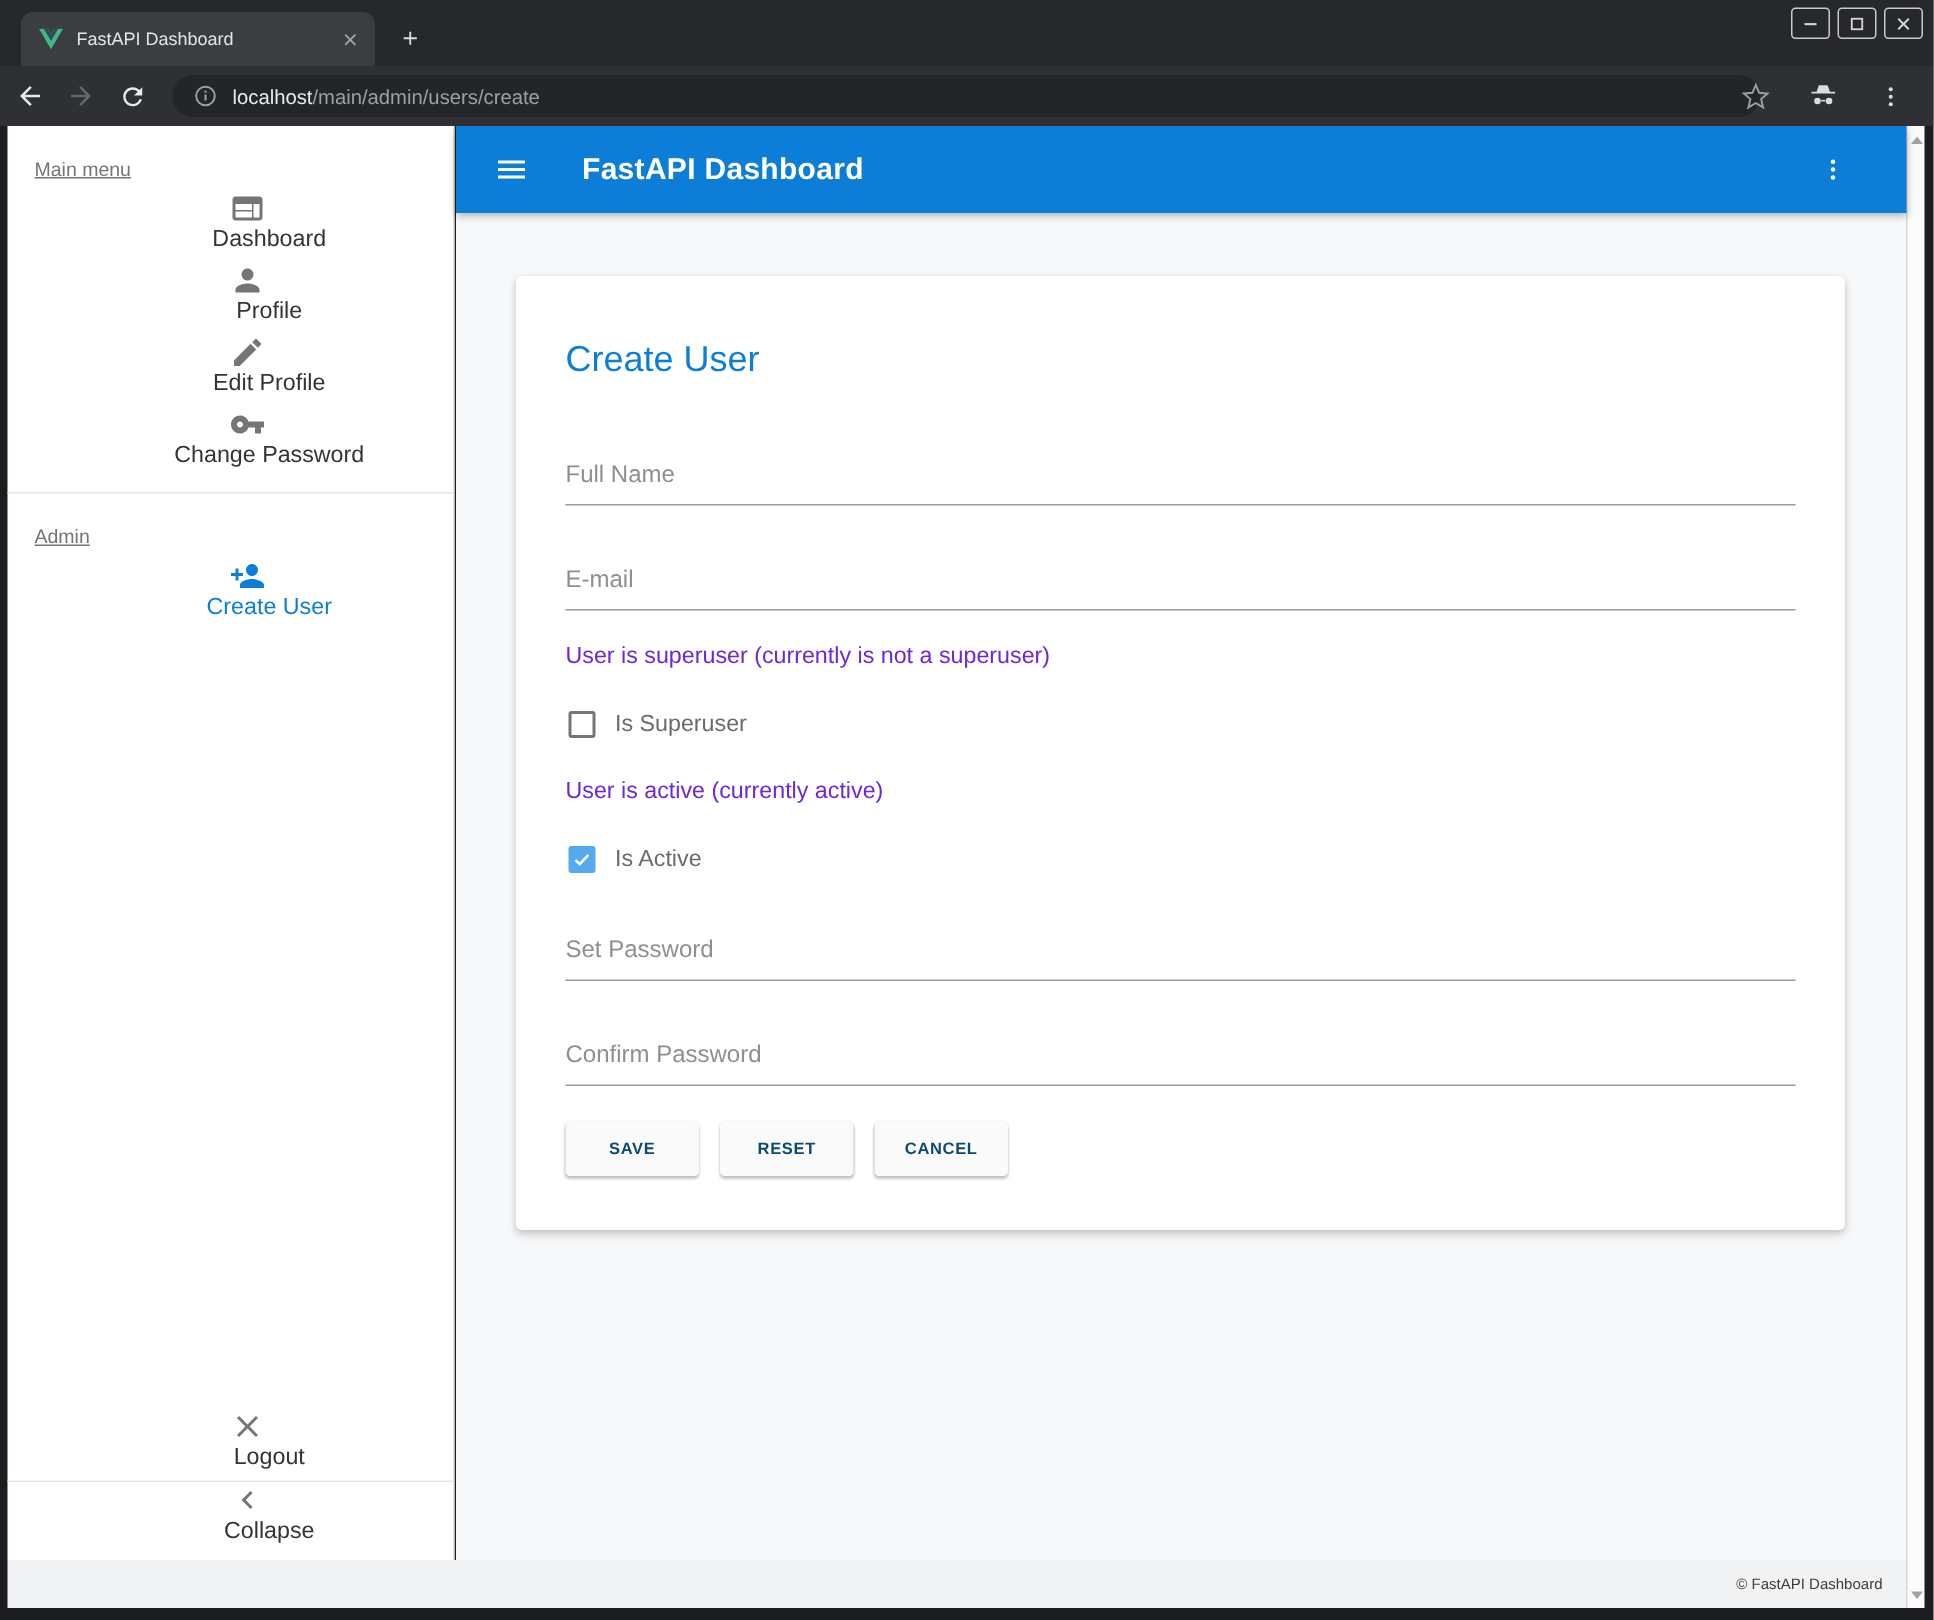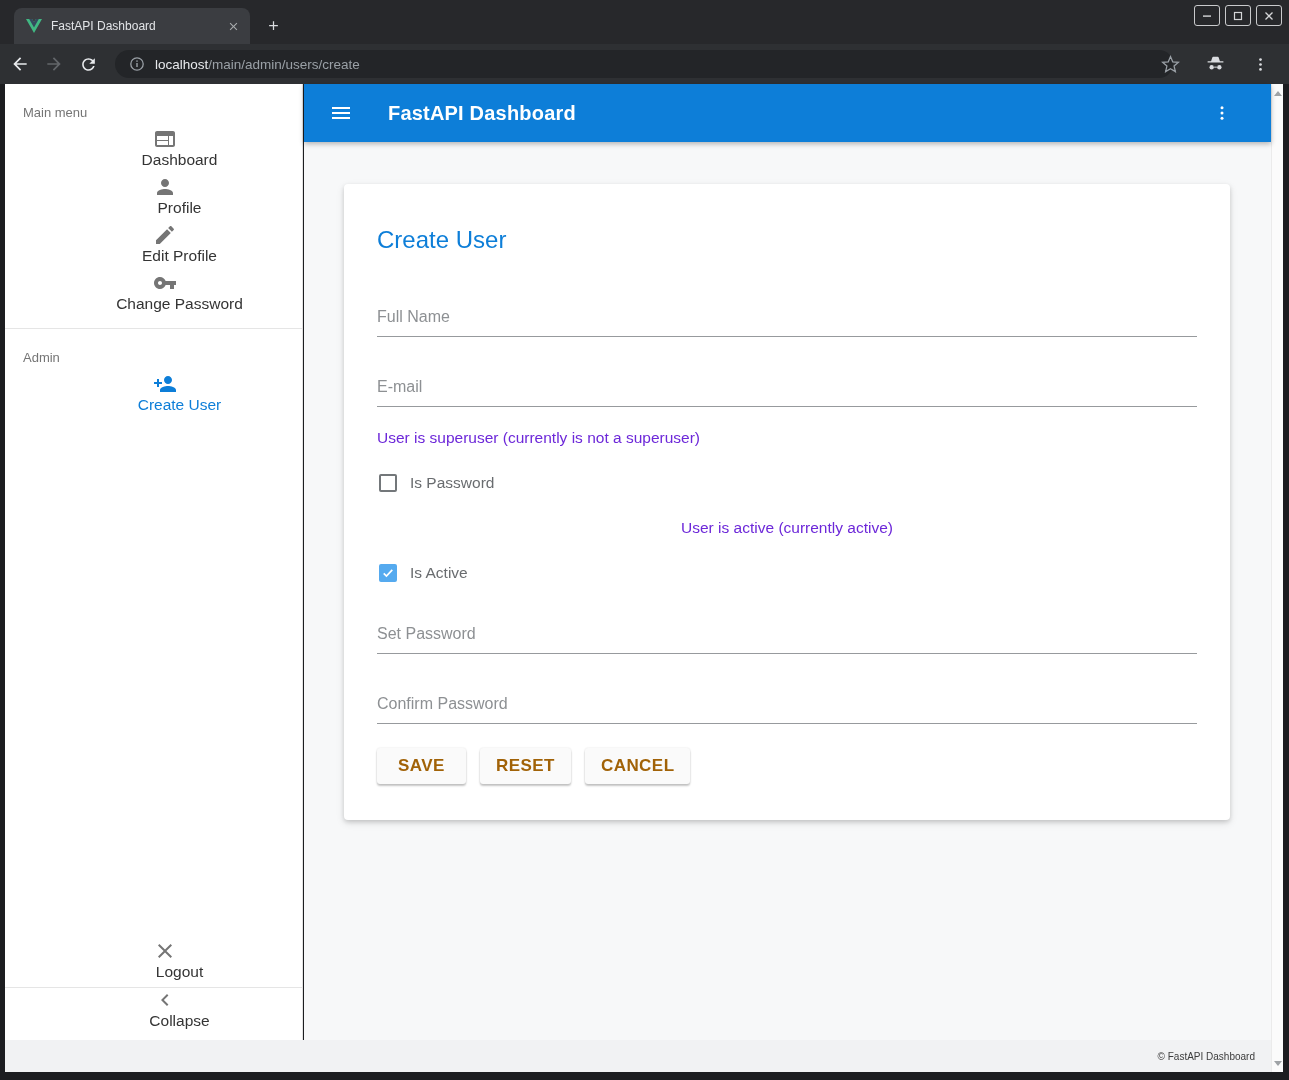--- a/index.html
+++ b/index.html
@@ -38,21 +38,21 @@
   .url .host { color:#e8eaed; }
   .url .path { color:#9aa0a6; }
   .toolbar-right { position:absolute; right:16px; top:0; height:40px; display:flex; align-items:center; gap:19px; }
 
   
   .sidebar {
     position:absolute; left:5px; top:84px; width:298px; height:956px;
     background:#ffffff; border-right:1px solid #e2e2e2; box-sizing:border-box;
     display:flex; flex-direction:column;
   }
-  .section-label { padding:21px 18px 7px 18px; font-size:13px; color:#757575; }
+  .section-label { padding:21px 18px 7px 18px; font-size:13px; color:#757575;text-decoration:underline; }
   .side-item { height:48px; display:flex; align-items:center; padding-left:23px; color:#757575; cursor:pointer;flex-direction:column; }
   .side-item .icon { width:24px; height:24px; }
   .side-item .icon svg { width:24px; height:24px; }
   .side-item .lbl { margin-left:29px; font-size:15.5px; color:#343434; }
   .side-item.active { color:var(--primary); }
   .side-item.active .lbl { color:var(--primary); }
   .divider { height:1px; background:#e5e5e5; margin-top:9px; }
   .side-bottom { margin-top:auto; padding-bottom:4px; }
   .side-bottom .divider { margin:0; }
 
@@ -77,38 +77,38 @@
   .tf { margin-top:50px; }
   .tf input {
     display:block; width:100%; box-sizing:border-box;
     border:none; border-bottom:1px solid #979a9d; background:transparent;
     font-family:"Liberation Sans","DejaVu Sans",sans-serif;
     font-size:16px; color:#333; padding:4px 0 10px 0; outline:none;
   }
   .tf input::placeholder { color:#8d9093; opacity:1; }
   .tf.gap { margin-top:37px; }
   .help { margin-top:22px; font-size:15.5px; color:#6d28d9; }
-  .help.second { margin-top:24px;text-align:center; }
+  .help.second { margin-top:24px; }
   .cb-row { margin-top:24px; display:flex; align-items:center; height:24px; }
   .cb {
     width:18px; height:18px; box-sizing:border-box; margin-left:2px;
     border:2px solid #73777a; border-radius:2px; background:transparent;
     display:flex; align-items:center; justify-content:center;
   }
   .cb svg { visibility:hidden; }
   .cb.checked { border-color:var(--checkbox-checked); background:var(--checkbox-checked); }
   .cb.checked svg { visibility:visible; }
   .cb-label { margin-left:13px; font-size:15.5px; color:#696c6f; }
   .pw { margin-top:36px; }
   .btn-row { margin-top:24px; display:flex; gap:14px; }
   .btn {
     min-width:89px; height:36px; padding:0 16px; border:none; border-radius:3px;
-    background:#fafafa; color:#a16207;
+    background:#fafafa; color:#0c4a6e;
     font-family:"Liberation Sans","DejaVu Sans",sans-serif;
-    font-size:17px; font-weight:bold; letter-spacing:0.45px;
+    font-size:11px; font-weight:bold; letter-spacing:0.45px;
     box-shadow:0 2px 2px rgba(0,0,0,0.22), 0 0 2px rgba(0,0,0,0.12);
     cursor:pointer;
   }
 
   .footer {
     position:absolute; left:5px; top:1040px; width:1266px; height:32px;
     background:#f1f2f3; display:flex; align-items:center; justify-content:flex-end;
     padding-right:16px; box-sizing:border-box; font-size:10px; color:#3c3c3c;
   }
 
@@ -319,21 +319,21 @@
       </div>
 
       <div class="help">User is superuser (currently is not a superuser)</div>
 
       <div class="cb-row">
         <span class="cb" id="cb-superuser">
           <svg width="14" height="14" viewBox="0 0 18 18">
               <path d="M3.5 9.5l3.5 3.5 7.5-8" fill="none" stroke="#ffffff" stroke-width="2.2"></path>
             </svg>
         </span>
-        <span class="cb-label">Is Password</span>
+        <span class="cb-label">Is Superuser</span>
       </div>
 
       <div class="help second">User is active (currently active)</div>
 
       <div class="cb-row">
         <span class="cb checked" id="cb-active">
           <svg width="14" height="14" viewBox="0 0 18 18">
               <path d="M3.5 9.5l3.5 3.5 7.5-8" fill="none" stroke="#ffffff" stroke-width="2.2"></path>
             </svg>
         </span>

